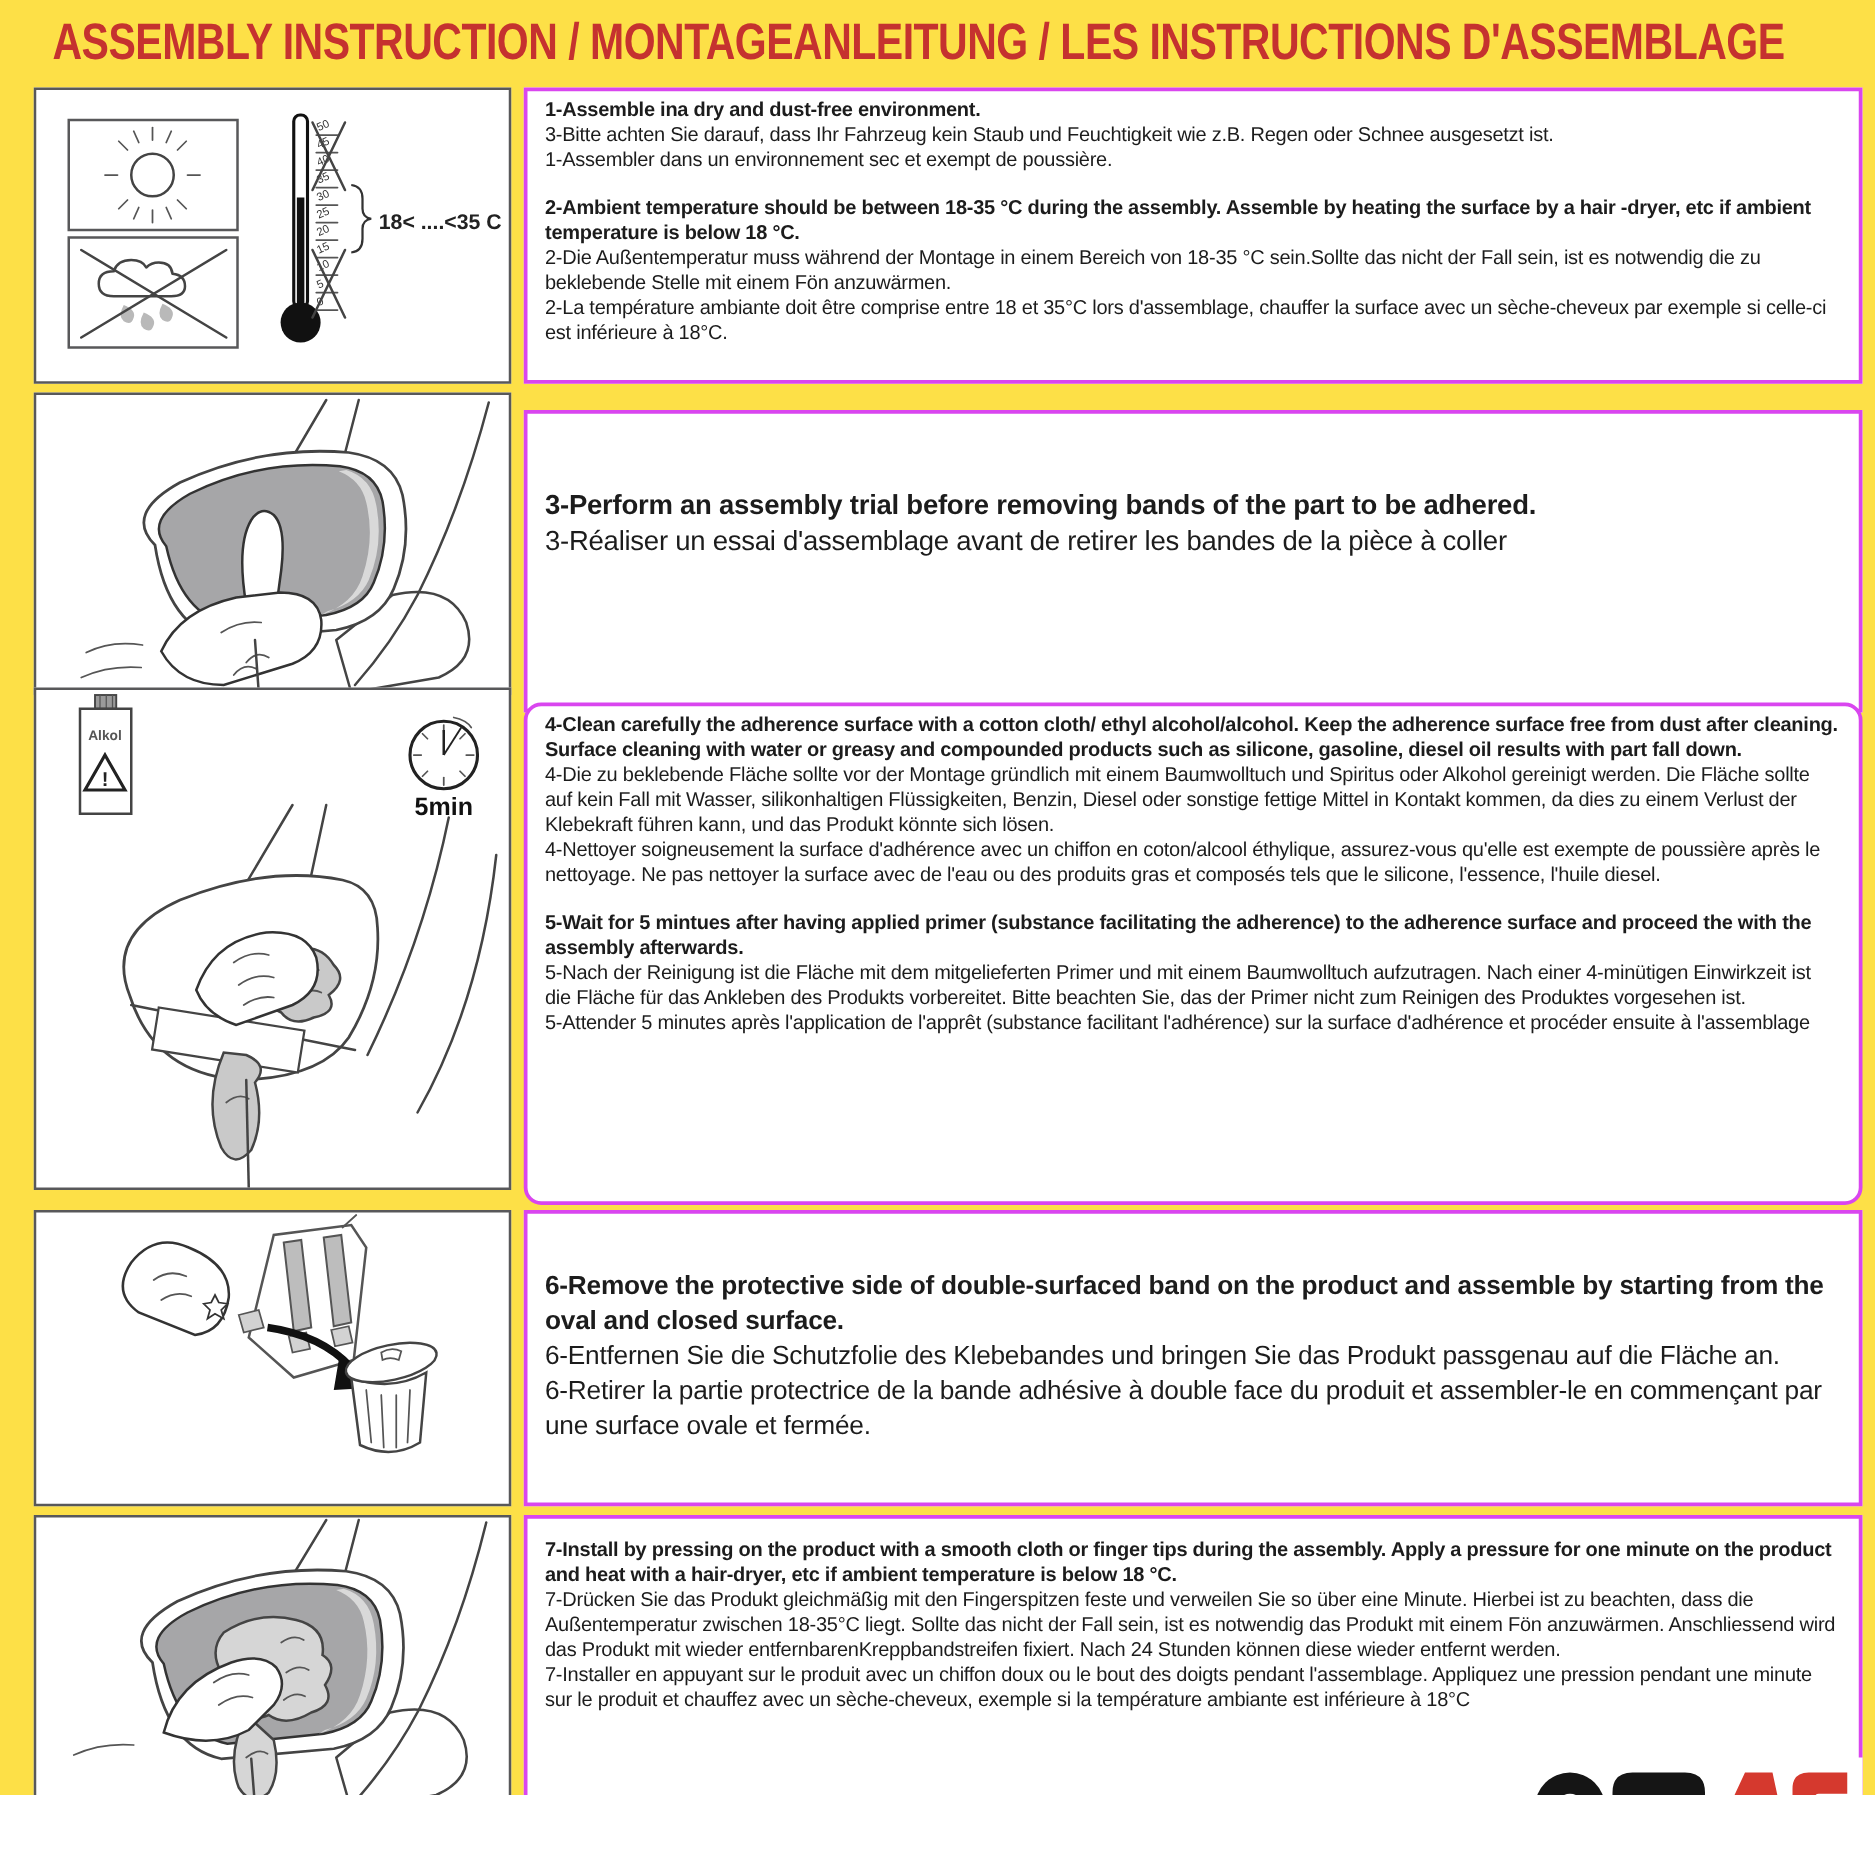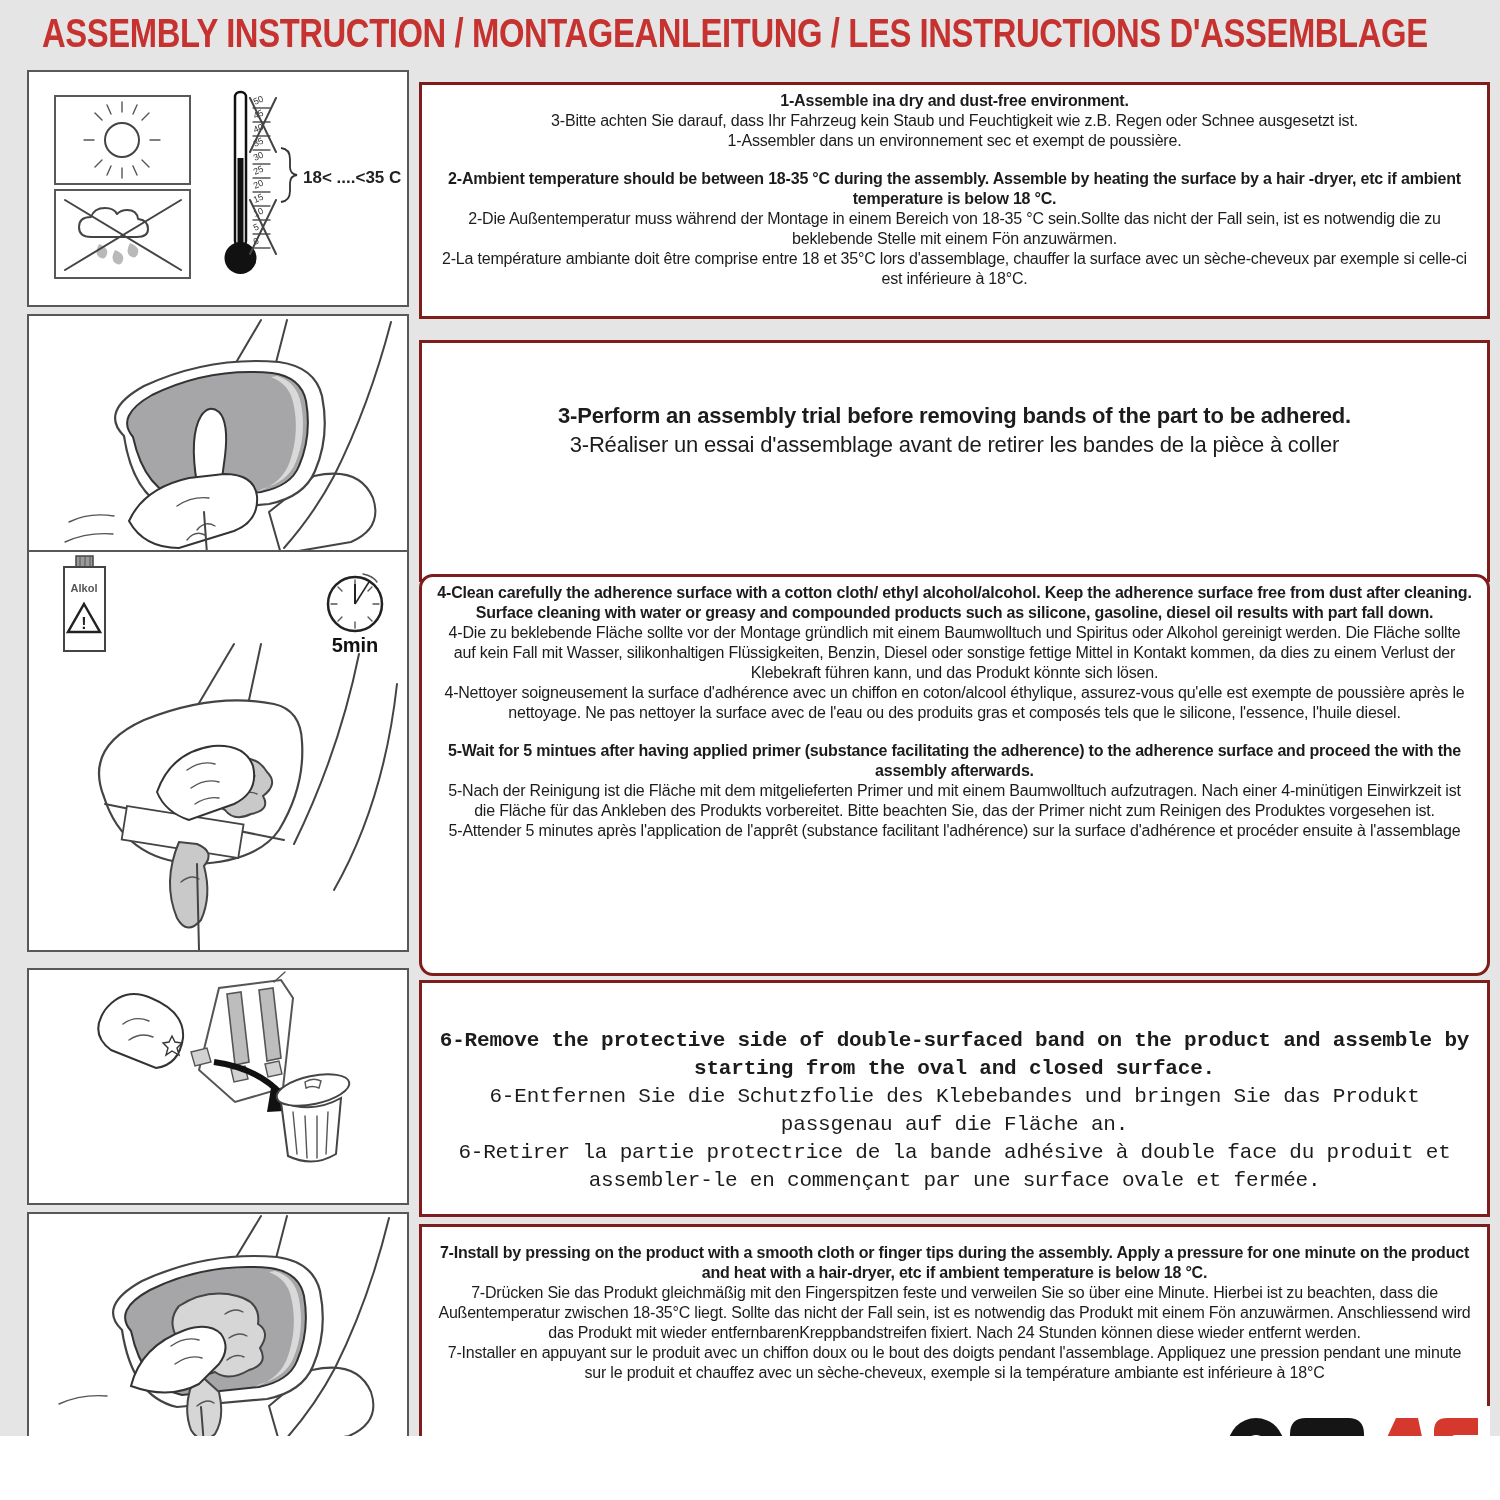--- a/index.html
+++ b/index.html
@@ -1,22 +1,22 @@
 <!DOCTYPE html>
 <html><head>
 <meta charset="utf-8">
 <style>
   html,body{margin:0;padding:0;background:#fff;}
-  #page{position:relative;width:1500px;height:1436px;background:#e5e5e5;overflow:hidden;
-        font-family:"Liberation Sans",sans-serif;color:#1c1c1c;text-align:center;}
+  #page{position:relative;width:1500px;height:1436px;background:#fde047;overflow:hidden;
+        font-family:"Liberation Sans",sans-serif;color:#1c1c1c;}
   #title{position:absolute;left:42px;top:10px;font-size:41px;font-weight:bold;
          letter-spacing:-0.5px;white-space:nowrap;transform:scaleX(.8);transform-origin:left top;}
   .lbox{position:absolute;left:27px;width:382px;border:2px solid #58585a;background:#fff;box-sizing:border-box;}
-  .rbox{position:absolute;left:419px;width:1071px;border:3px solid #7f1d1d;background:#fff;
-        box-sizing:border-box;padding:6px 14px;overflow:hidden;margin-top:12px;}
+  .rbox{position:absolute;left:419px;width:1071px;border:3px solid #d946ef;background:#fff;
+        box-sizing:border-box;padding:6px 14px;overflow:hidden;}
   .rbox p{margin:0;letter-spacing:-0.2px;}
   .fs-s p{font-size:16px;line-height:20px;}
   .fs-m p{font-size:21px;line-height:28px;}
   .fs-l p{font-size:22px;line-height:29px;}
   .b{font-weight:bold;}
   .gap{height:18px;}
   svg{display:block;}
   .lineart{fill:none;stroke:#444;stroke-width:2;stroke-linecap:round;stroke-linejoin:round;}
   .thin{fill:none;stroke:#555;stroke-width:1.4;stroke-linecap:round;}
   #logo-wrap{position:absolute;left:1216px;top:1406px;width:274px;height:86px;background:#fff;
@@ -247,21 +247,21 @@
             <line x1="276" y1="146" x2="278" y2="188"></line>
           <line x1="288" y1="146" x2="288" y2="188"></line>
             <line x1="299" y1="142" x2="297" y2="184"></line>
         </g>
         <ellipse cx="284" cy="120" rx="37" ry="14" transform="rotate(-12 284 120)" fill="#fff" stroke="#444" stroke-width="2"></ellipse>
         <path class="thin" d="M276,112 q8,-5 16,-1 l-2,7 q-7,-3 -13,0 z"></path>
       </g>
     </svg>
   </div>
 
-  <div class="rbox fs-m" style="top:968px;height:237px;padding-top:44px;font-family:Liberation Mono, monospace;">
+  <div class="rbox fs-m" style="top:968px;height:237px;padding-top:44px;">
     <p class="b">6-Remove the protective side of double-surfaced band on the product and assemble by starting from the oval and closed surface.</p>
     <p>6-Entfernen Sie die Schutzfolie des Klebebandes und bringen Sie das Produkt passgenau auf die Fläche an.</p>
     <p>6-Retirer la partie protectrice de la bande adhésive à double face du produit et assembler-le en commençant par une surface ovale et fermée.</p>
   </div>
 
   <div class="lbox" style="top:1212px;height:235px;">
     <svg width="378" height="231" viewBox="0 0 378 231">
       <g class="lineart">
         <path d="M232,2 L180,88"></path>
           <path d="M258,2 L244,56"></path>

